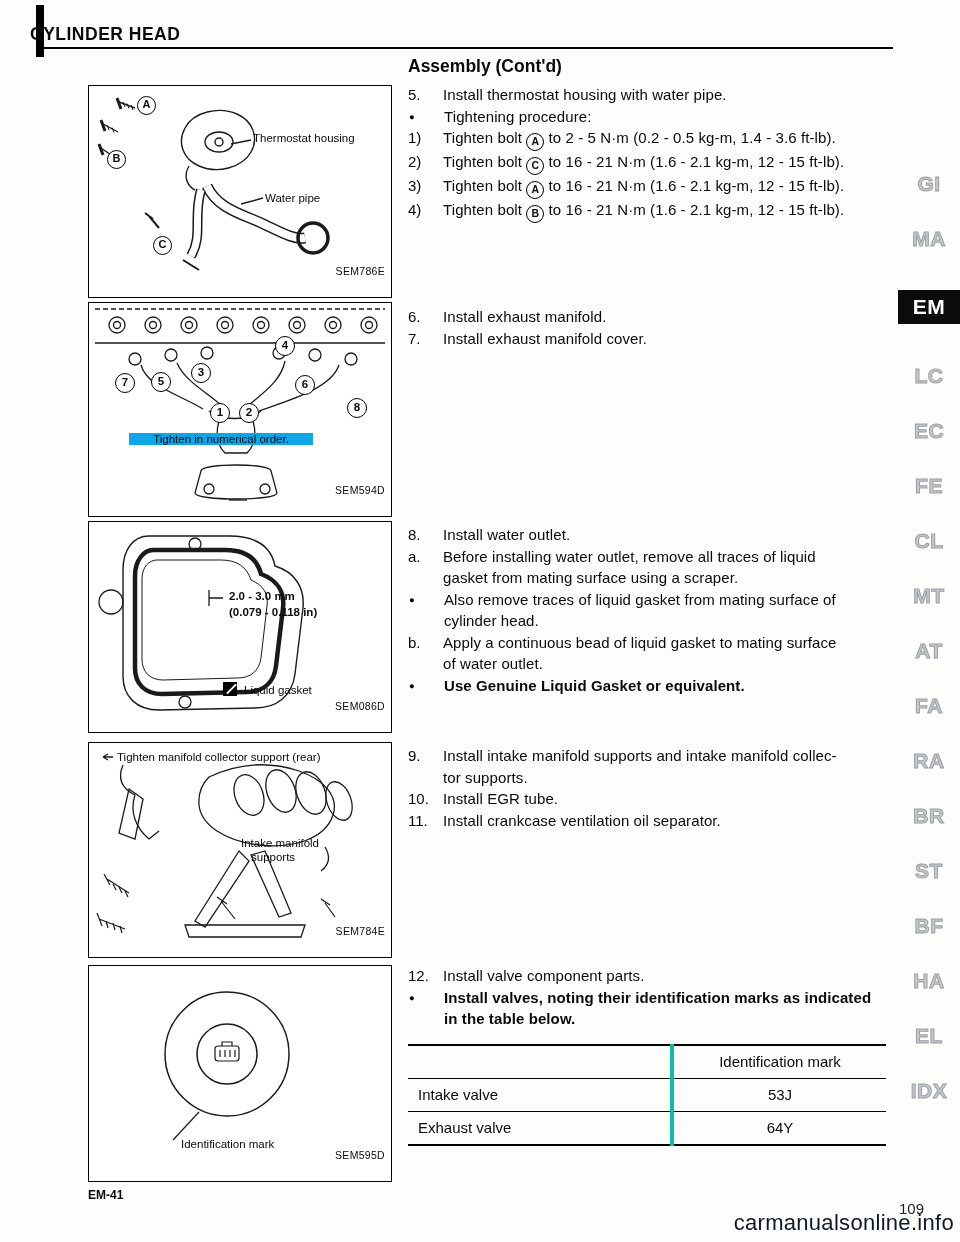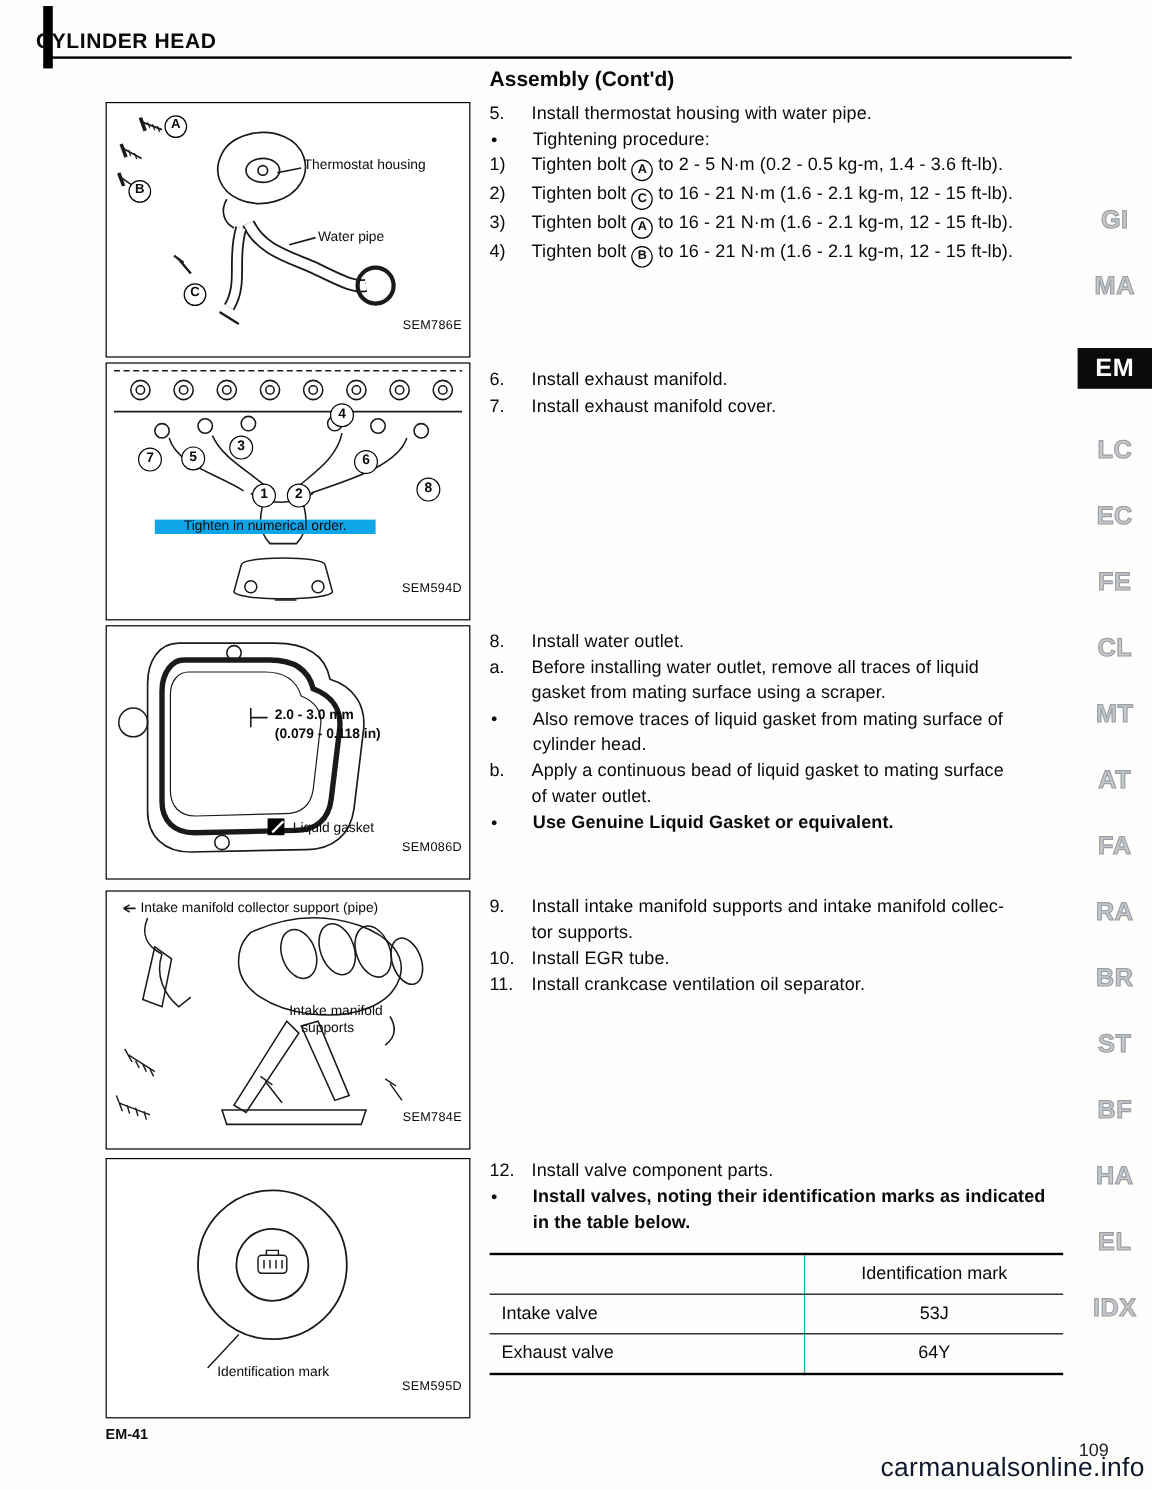--- a/index.html
+++ b/index.html
@@ -28,21 +28,21 @@
   .bullet-m{font-size:9.5px;line-height:21.5px;padding-left:1px}
   .bold{font-weight:bold}
   .circ{display:inline-block;width:16px;height:16px;border:1.4px solid #000;border-radius:50%;font-size:10.5px;font-weight:bold;text-align:center;line-height:14px;vertical-align:-2px}
 
   .tabs{left:898px;top:156px;width:62px}
   .tab{height:55px;display:flex;align-items:center;justify-content:center;font-size:21px;font-weight:bold;color:#c6c9cc;-webkit-text-stroke:1px #9b9fa4;letter-spacing:.5px}
   .tab.active{background:#0b0b0b;color:#fff;-webkit-text-stroke:0;height:34px;margin:24px 0}
 
   .id-table{border-collapse:collapse;margin-top:14px;width:478px;border-top:2px solid #000;border-bottom:2px solid #000}
   .id-table th,.id-table td{font-size:15px;font-weight:normal;padding:4px 10px;height:24px;vertical-align:middle}
-  .id-table .c1{width:242px;border-right:1px solid #14b8a6;text-align:left}
+  .id-table .c1{width:242px;border-right:4px solid #14b8a6;text-align:left}
   .id-table .c2{text-align:center}
   .id-table thead th{border-bottom:1px solid #000}
   .id-table tbody tr:first-child td{border-bottom:1px solid #000}
 
   .footer-code{left:88px;top:1188px;width:806px;text-align:left;font-size:12px;font-weight:bold}
   .scan-num{right:36px;top:1200px;font-size:15px;color:#222}
   .watermark{right:6px;top:1210px;font-size:22px;color:#0f172a;letter-spacing:.3px}
 </style>
 </head>
 <body>
@@ -216,21 +216,21 @@
       <g stroke-width="1.2">
         <path d="M18,136 l22,14 M15,131 l6,11"></path>
         <path d="M24,141 l3,6 M30,144 l3,6 M36,148 l3,6"></path>
         <path d="M10,176 l26,10 M8,170 l5,13"></path>
         <path d="M17,178 l2,7 M24,180 l2,7 M31,183 l2,7"></path>
         <path d="M132,158 l14,18 M128,154 l10,7"></path>
         <path d="M236,160 l10,14 M232,156 l9,6"></path>
       </g>
     </g>
   </svg>
-  <div class="fig-label" style="left:28px;top:8px;width:270px">Intake manifold collector support (pipe)</div>
+  <div class="fig-label" style="left:28px;top:8px;width:270px">Tighten manifold collector support (rear)</div>
   <div class="fig-label" style="left:152px;top:94px">Intake manifold</div>
   <div class="fig-label" style="left:162px;top:108px">supports</div>
   <div class="fig-code">SEM784E</div>
 </div>
 
 <div class="abs figure" style="top:965px;height:215px">
   <svg viewBox="0 0 302 215">
     <g stroke="#1a1a1a" fill="none" stroke-width="1.5">
       <circle cx="138" cy="88" r="62"></circle>
       <circle cx="138" cy="88" r="30"></circle>

